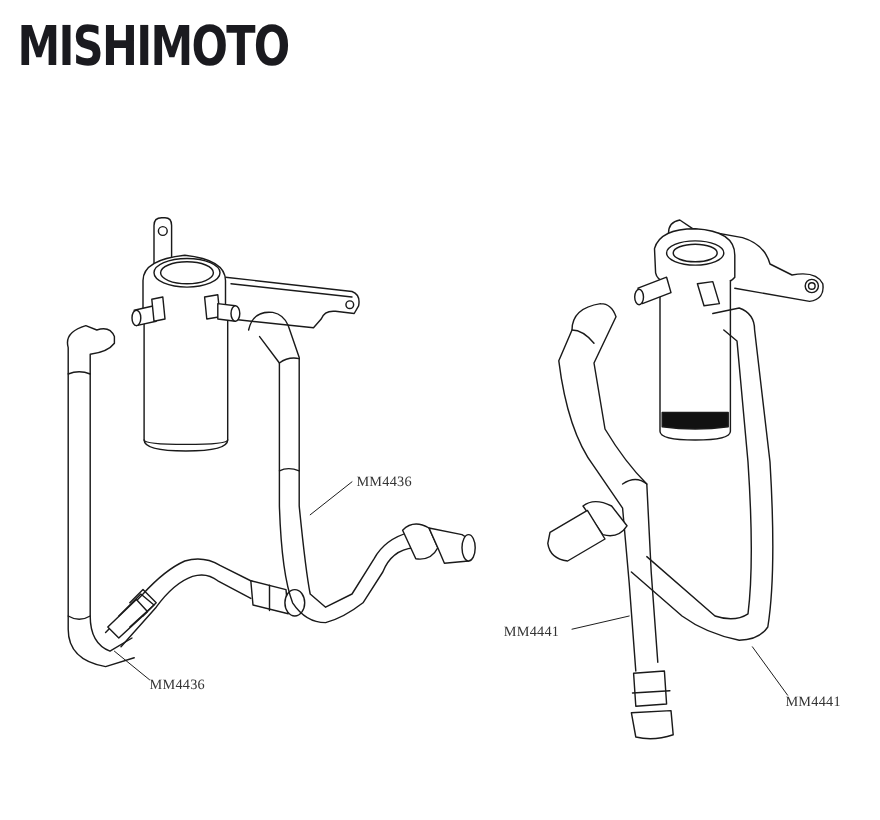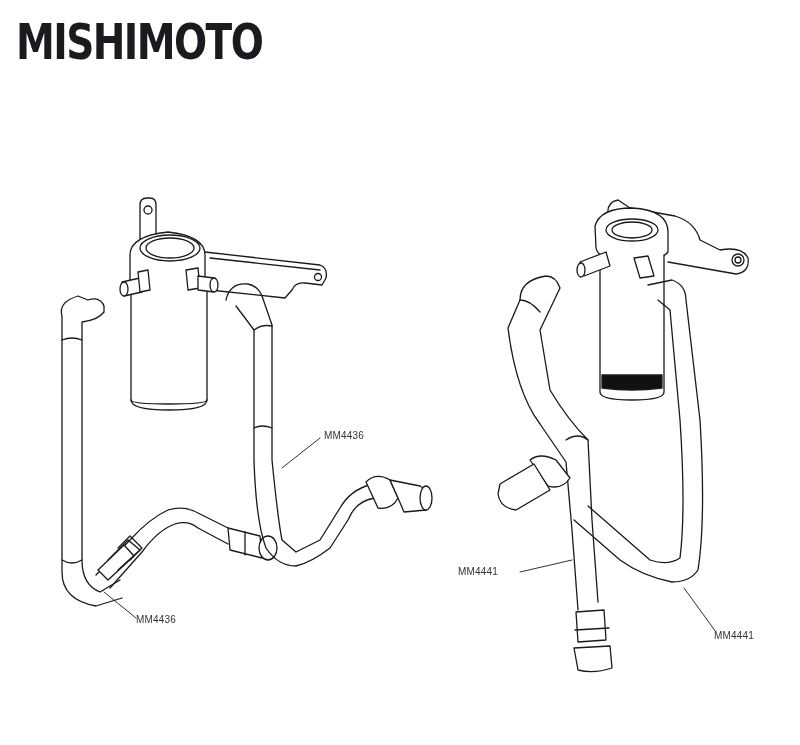--- a/index.html
+++ b/index.html
@@ -1,19 +1,19 @@
 <!DOCTYPE html>
 <html><head>
 <meta charset="utf-8">
 <style>
   html,body{margin:0;padding:0;background:#ffffff;}
   body{width:800px;height:745px;position:relative;overflow:hidden;font-family:"Liberation Sans",sans-serif;}
   .logo{position:absolute;left:16px;top:14px;font-family:"DejaVu Sans",sans-serif;font-weight:bold;font-size:50px;letter-spacing:-2px;color:#1a1a1f;line-height:56px;transform:scaleX(0.78);transform-origin:left top;}
   svg.diag{position:absolute;left:0;top:0;}
-  .lbl{position:absolute;font-family:Liberation Sans, sans-serif;font-size:10px;color:#333;letter-spacing:0.2px;}
+  .lbl{position:absolute;font-family:Liberation Serif, serif;font-size:13px;color:#333;letter-spacing:0.2px;}
 </style>
 </head>
 <body>
 
 <div class="logo">MISHIMOTO</div>
 
 <svg class="diag" width="800" height="745" viewBox="0 0 800 745" fill="none" stroke="#1a1a1a" stroke-width="1.3" stroke-linejoin="round" stroke-linecap="round">
 
   <g>
 

